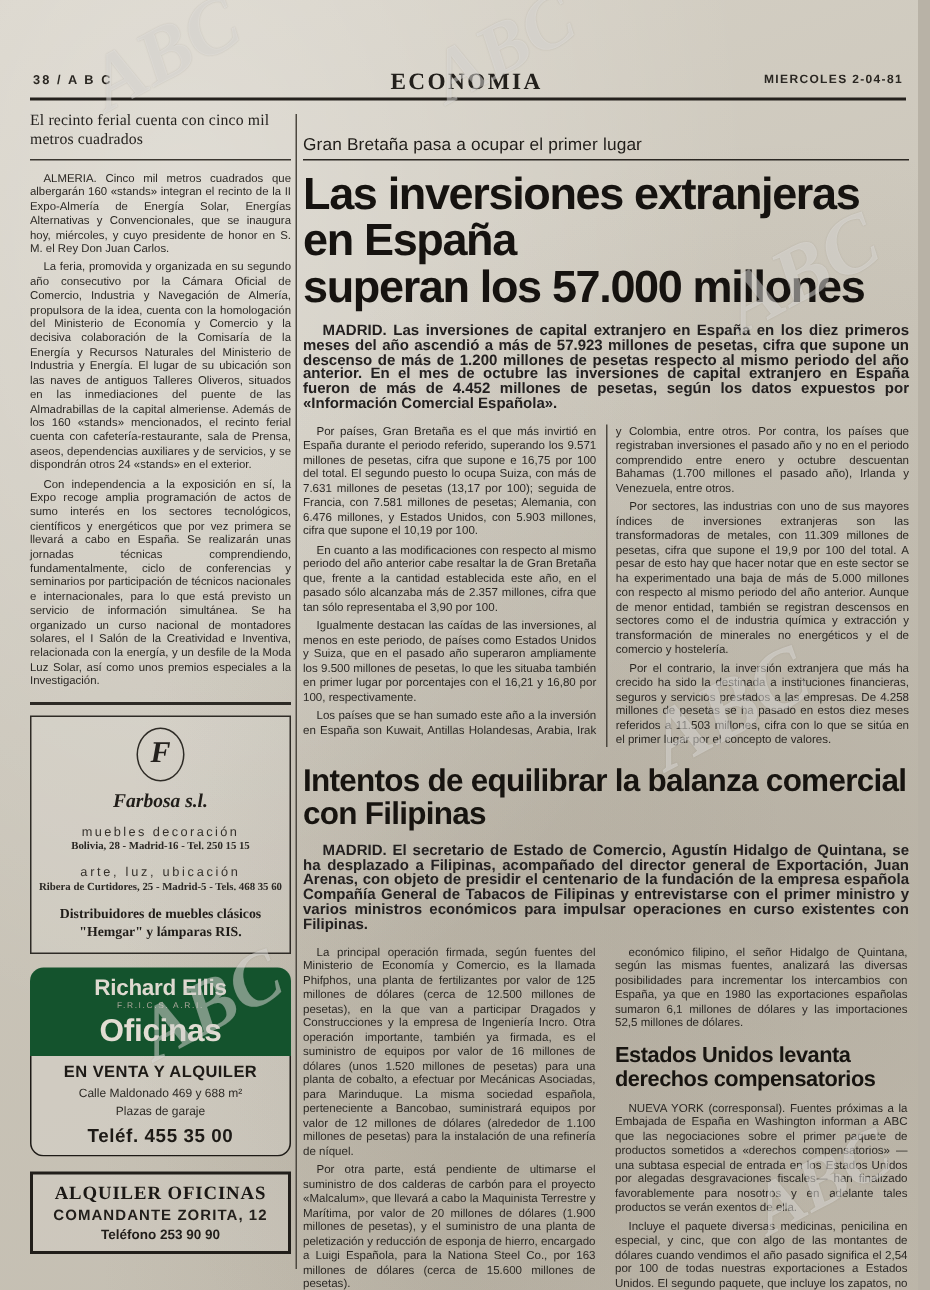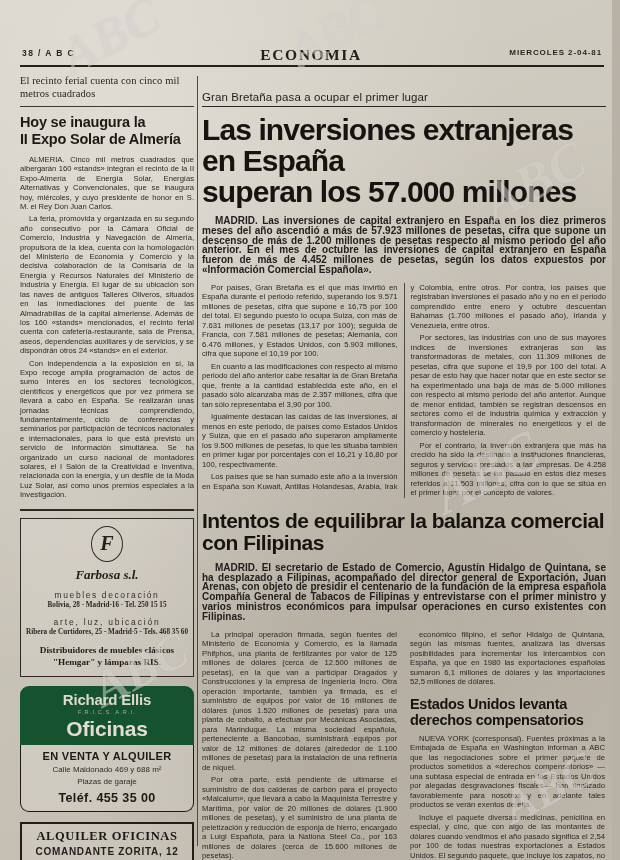--- a/index.html
+++ b/index.html
@@ -315,24 +315,20 @@
       <div class="mh-rule"></div>
     </div>
 
     <div class="vrule"></div>
 
     <div class="col-left">
 
       <div class="kicker">El recinto ferial cuenta con cinco mil metros cuadrados</div>
       <div class="hr-thin"></div>
 
-      <div class="left-head">
-        <span>Hoy se inaugura la</span>
-        <span class="l2">II Expo Solar de Almería</span>
-      </div>
 
       <div class="body-s">
         <p>ALMERIA. Cinco mil metros cuadrados que albergarán 160 «stands» integran el recinto de la II Expo-Almería de Energía Solar, Energías Alternativas y Convencionales, que se inaugura hoy, miércoles, y cuyo presidente de honor en S. M. el Rey Don Juan Carlos.</p>
         <p>La feria, promovida y organizada en su segundo año consecutivo por la Cámara Oficial de Comercio, Industria y Navegación de Almería, propulsora de la idea, cuenta con la homologación del Ministerio de Economía y Comercio y la decisiva colaboración de la Comisaría de la Energía y Recursos Naturales del Ministerio de Industria y Energía. El lugar de su ubicación son las naves de antiguos Talleres Oliveros, situados en las inmediaciones del puente de las Almadrabillas de la capital almeriense. Además de los 160 «stands» mencionados, el recinto ferial cuenta con cafetería-restaurante, sala de Prensa, aseos, dependencias auxiliares y de servicios, y se dispondrán otros 24 «stands» en el exterior.</p>
         <p>Con independencia a la exposición en sí, la Expo recoge amplia programación de actos de sumo interés en los sectores tecnológicos, científicos y energéticos que por vez primera se llevará a cabo en España. Se realizarán unas jornadas técnicas comprendiendo, fundamentalmente, ciclo de conferencias y seminarios por participación de técnicos nacionales e internacionales, para lo que está previsto un servicio de información simultánea. Se ha organizado un curso nacional de montadores solares, el I Salón de la Creatividad e Inventiva, relacionada con la energía, y un desfile de la Moda Luz Solar, así como unos premios especiales a la Investigación.</p>
       </div>
 
       <div class="ad-rule"></div>
 
       <div class="ad-farbosa">

